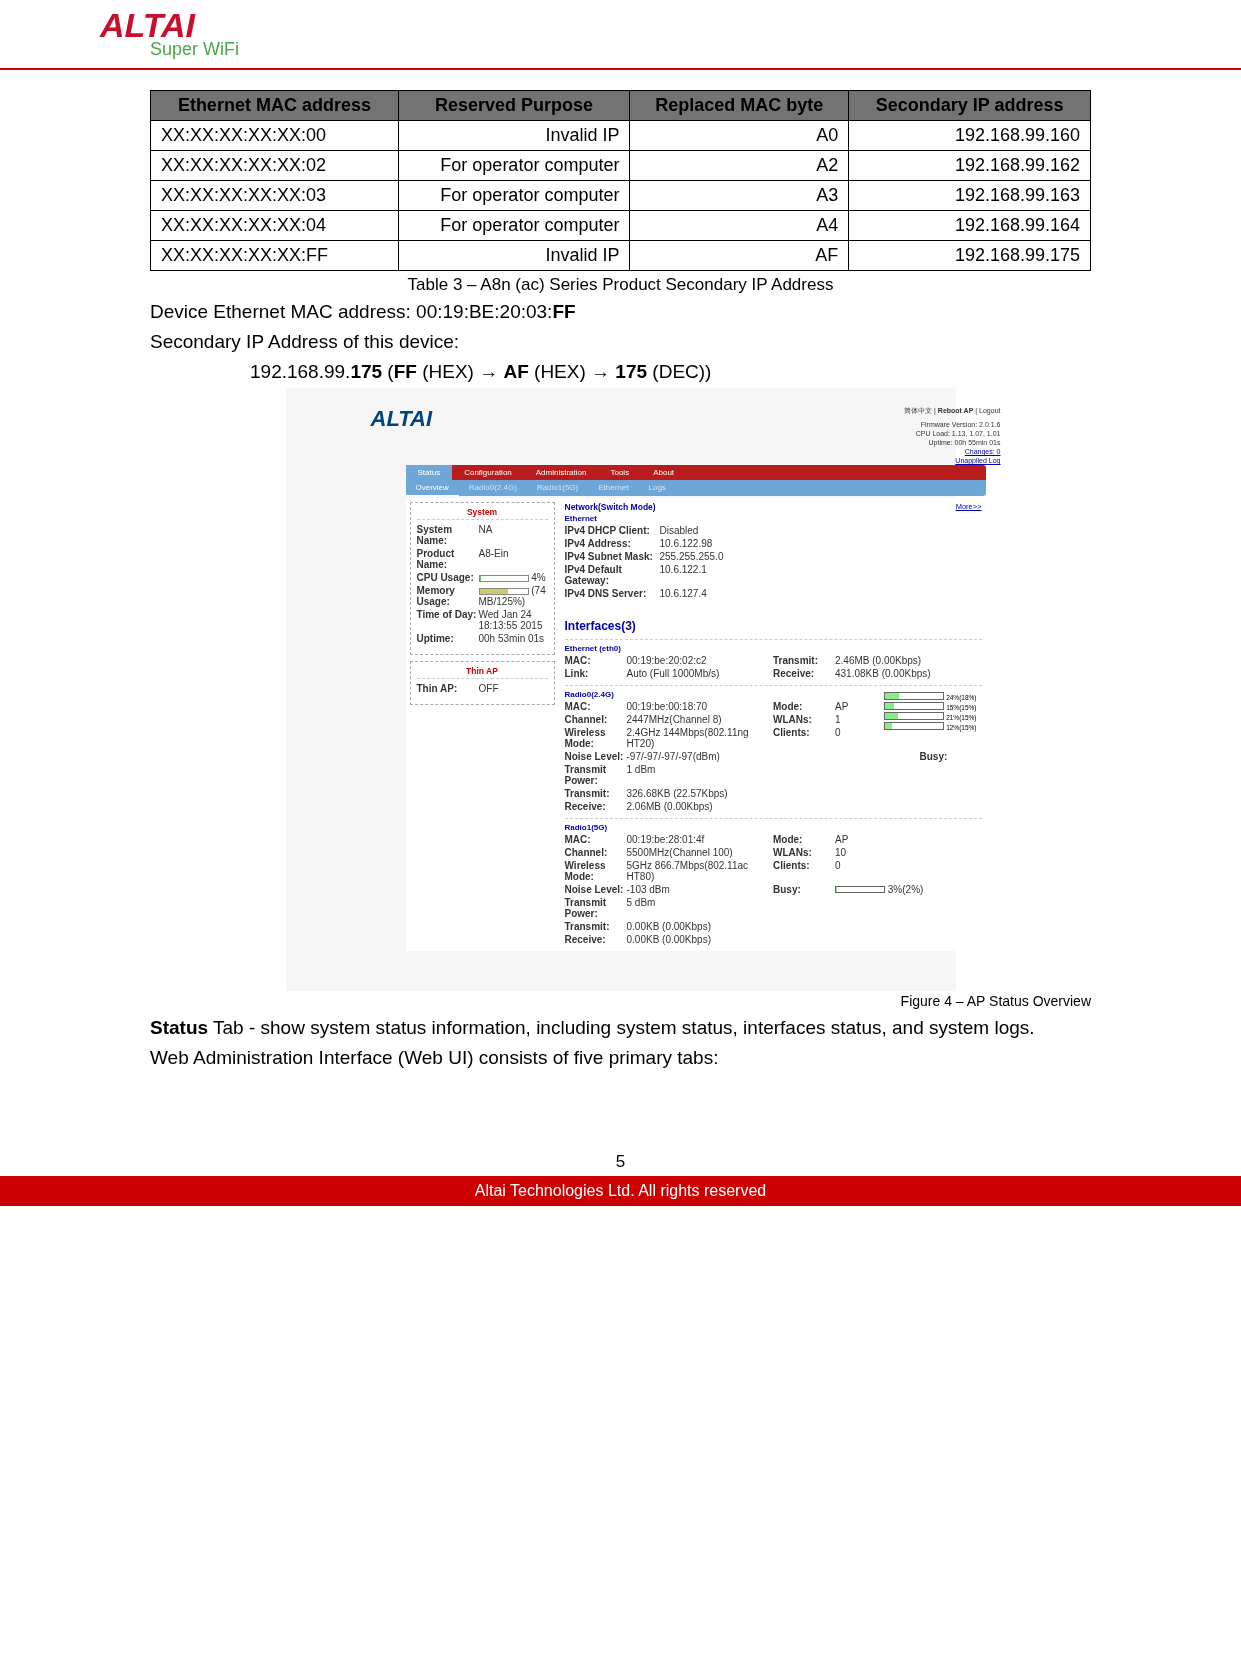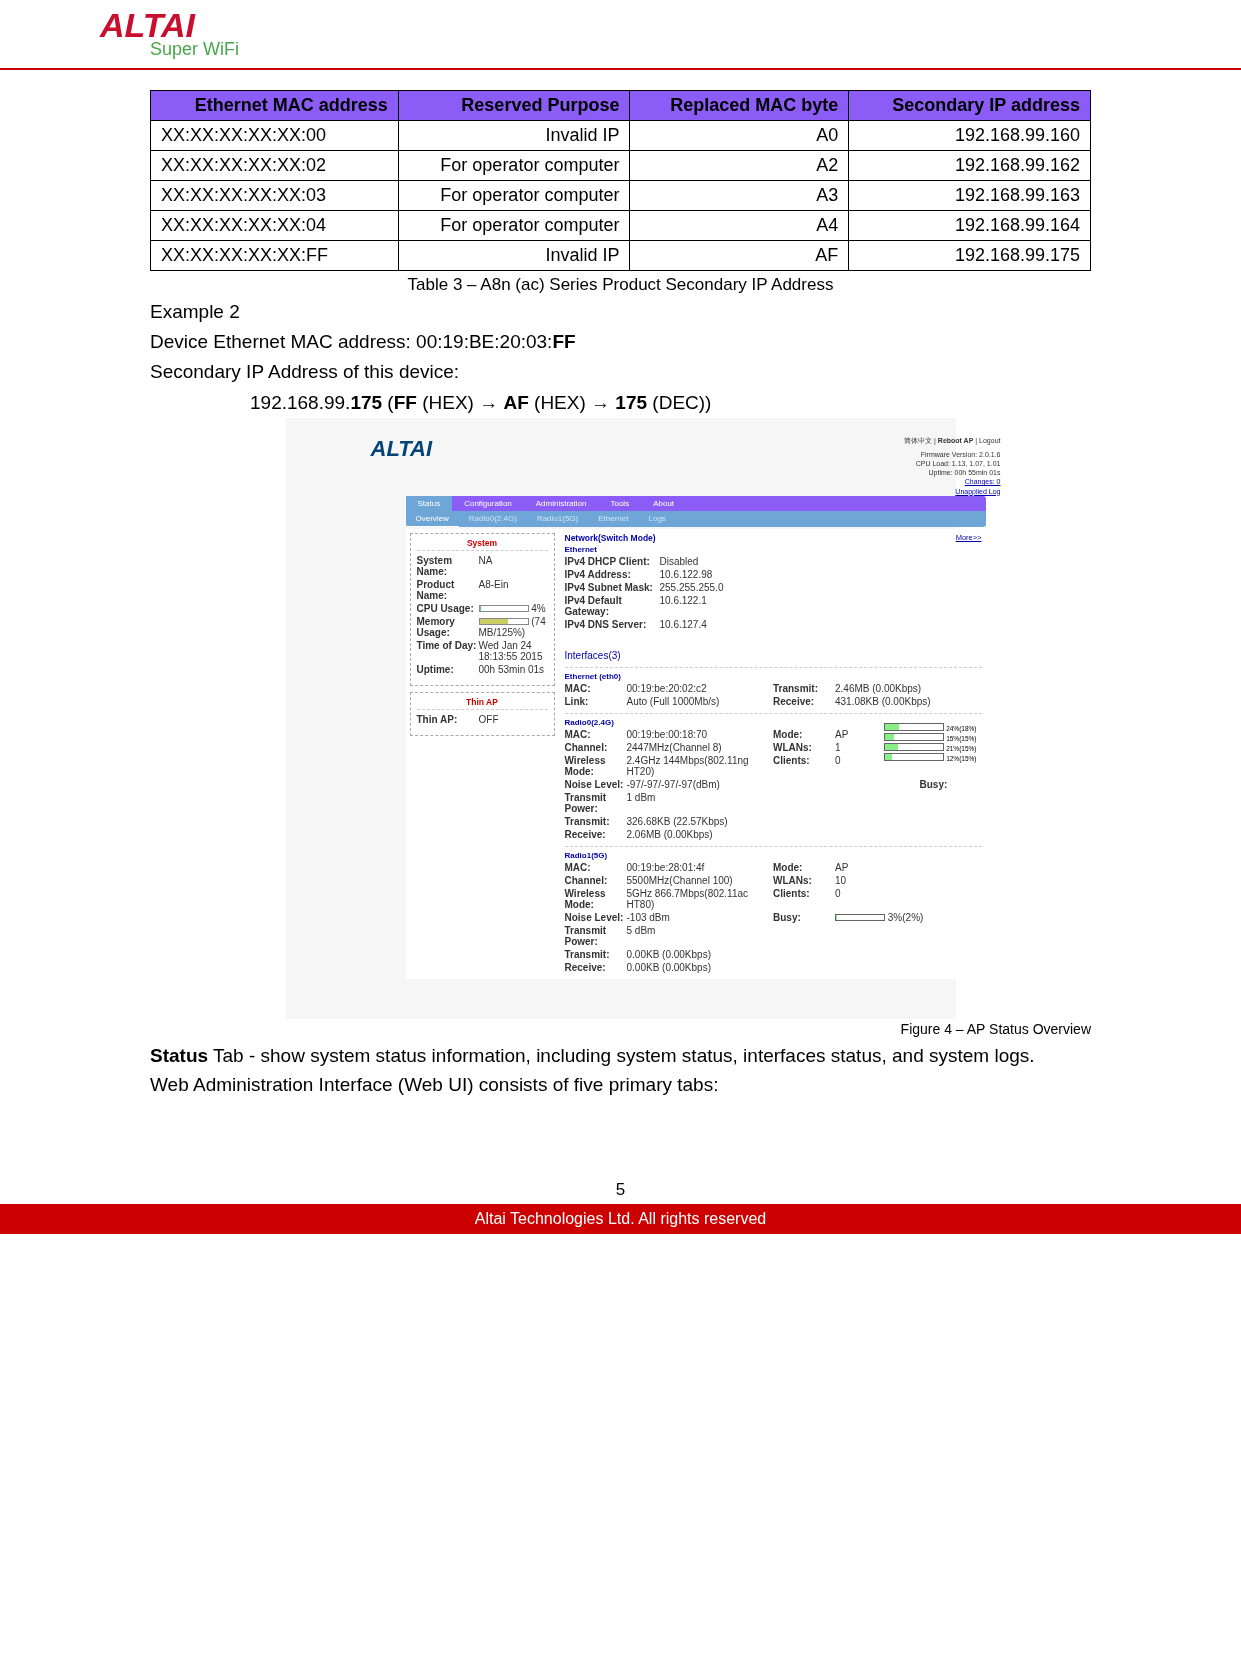--- a/index.html
+++ b/index.html
@@ -35,21 +35,21 @@
     margin-top: -2px;
   }
   .hdr-title { text-align: right; }
   .hdr-title .l1 { color: #c00; font-weight: bold; font-size: 19px; }
   .hdr-title .l2 { color: #555; font-size: 22px; }
   
   
   .content { padding: 20px 50px 0 50px; }
   table.t3 { border-collapse: collapse; width: 100%; font-size: 18px; }
   table.t3 th, table.t3 td { border: 1px solid #000; padding: 4px 10px; vertical-align: top; }
-  table.t3 th { background: #8b5cf6; text-align: right; font-weight: bold; }
+  table.t3 th { background: #737373; text-align: center; font-weight: bold; }
   table.t3 td.c { text-align: right; }
   .caption { text-align: center; font-size: 17px; margin: 4px 0 2px; }
   
   .ex2 { font-size: 19px; line-height: 1.6; }
   .ex2 .bold { font-weight: bold; }
   .ex2 .formula { margin-left: 100px; }
   .arrow { font-family: Arial, sans-serif; }
   
   h2.section { font-size: 30px; font-weight: bold; margin: 40px 0 10px 0; }
   
@@ -61,21 +61,21 @@
     padding: 18px 0 40px 0;
     font-size: 8px;
   }
   .fig-inner { width: 580px; margin: 0 auto 0 120px; }
   .fig-logo { font-size: 22px; font-weight: 900; font-style: italic; color: #00447a; margin-bottom: 4px; margin-left: 5px;}
   .fig-topbar { float: right; font-size: 7px; color: #333; margin-right: 5px;}
   .fig-topbar .b { font-weight: bold; }
   .fig-topbar .sysinfo { text-align: right; font-size: 7px; color: #333; line-height:1.3; clear:both; margin-top:4px;}
   .fig-topbar a { color: #00a; text-decoration: underline; }
   
-  .fig-nav { background: #8b5cf6; color: #fff; font-size: 8px; clear: both; border-radius: 3px 3px 0 0;}
+  .fig-nav { background: #b91c1c; color: #fff; font-size: 8px; clear: both; border-radius: 3px 3px 0 0;}
   .fig-nav span { display: inline-block; padding: 3px 12px; }
   .fig-nav span.active { background:#6ea6d8; }
   .fig-subnav { background: #6ea6d8; color: #fff; font-size: 8px; border-radius: 0 0 3px 3px; margin-bottom:2px;}
   .fig-subnav span { display: inline-block; padding: 3px 10px; }
   .fig-subnav span.active { color: #fff; border-bottom:1px solid #fff;}
   .fig-subnav span.inactive { color: #d0e5f5; }
   
   .fig-body { display: flex; gap: 10px; margin-top: 2px; background:#fff; padding:4px;}
   .fig-left { width: 145px; }
   .fig-right { flex: 1; position: relative; }
@@ -155,21 +155,20 @@
             <td>XX:XX:XX:XX:XX:FF</td>
             <td class="c">Invalid IP</td>
             <td class="c">AF</td>
             <td class="c">192.168.99.175</td>
           </tr>
         </tbody>
 </table>
 <div class="caption">Table 3 – A8n (ac) Series Product Secondary IP Address</div>
 
 <div class="ex2">
-  <div>Example 2</div>
   <div>
     <span>Device Ethernet MAC address: 00:19:BE:20:03:</span><span class="bold">FF</span>
   </div>
   <div>Secondary IP Address of this device:</div>
   <div class="formula">
     <span>192.168.99.</span><span class="bold">175</span><span> (</span><span class="bold">FF</span><span> (HEX) </span><span class="arrow">→ </span><span class="bold">AF</span><span> (HEX) </span><span class="arrow">→ </span><span class="bold">175</span><span> (DEC))</span>
   </div>
 </div>
 
 
@@ -252,21 +251,21 @@
                   <span class="val">255.255.255.0</span>
                 </div>
       <div class="row">
                   <span class="lab" style="width:95px">IPv4 Default Gateway:</span>
                   <span class="val">10.6.122.1</span>
                 </div>
       <div class="row">
                   <span class="lab" style="width:95px">IPv4 DNS Server:</span>
                   <span class="val">10.6.127.4</span>
                 </div>
-      <div style="color:#00a;font-weight:normal;font-size:10px;margin-top:20px">Interfaces(3)</div>
+      <div style="color:#00a;font-weight:bold;font-size:12px;margin-top:20px">Interfaces(3)</div>
       
       <div class="sub-head">Ethernet (eth0)</div>
       <div class="row">
                   <span class="lab">MAC:</span>
                   <span class="val" style="width:130px">00:19:be:20:02:c2</span>
                   <span class="lab">Transmit:</span>
                   <span class="val">2.46MB (0.00Kbps)</span>
                 </div>
       <div class="row">
                   <span class="lab">Link:</span>

